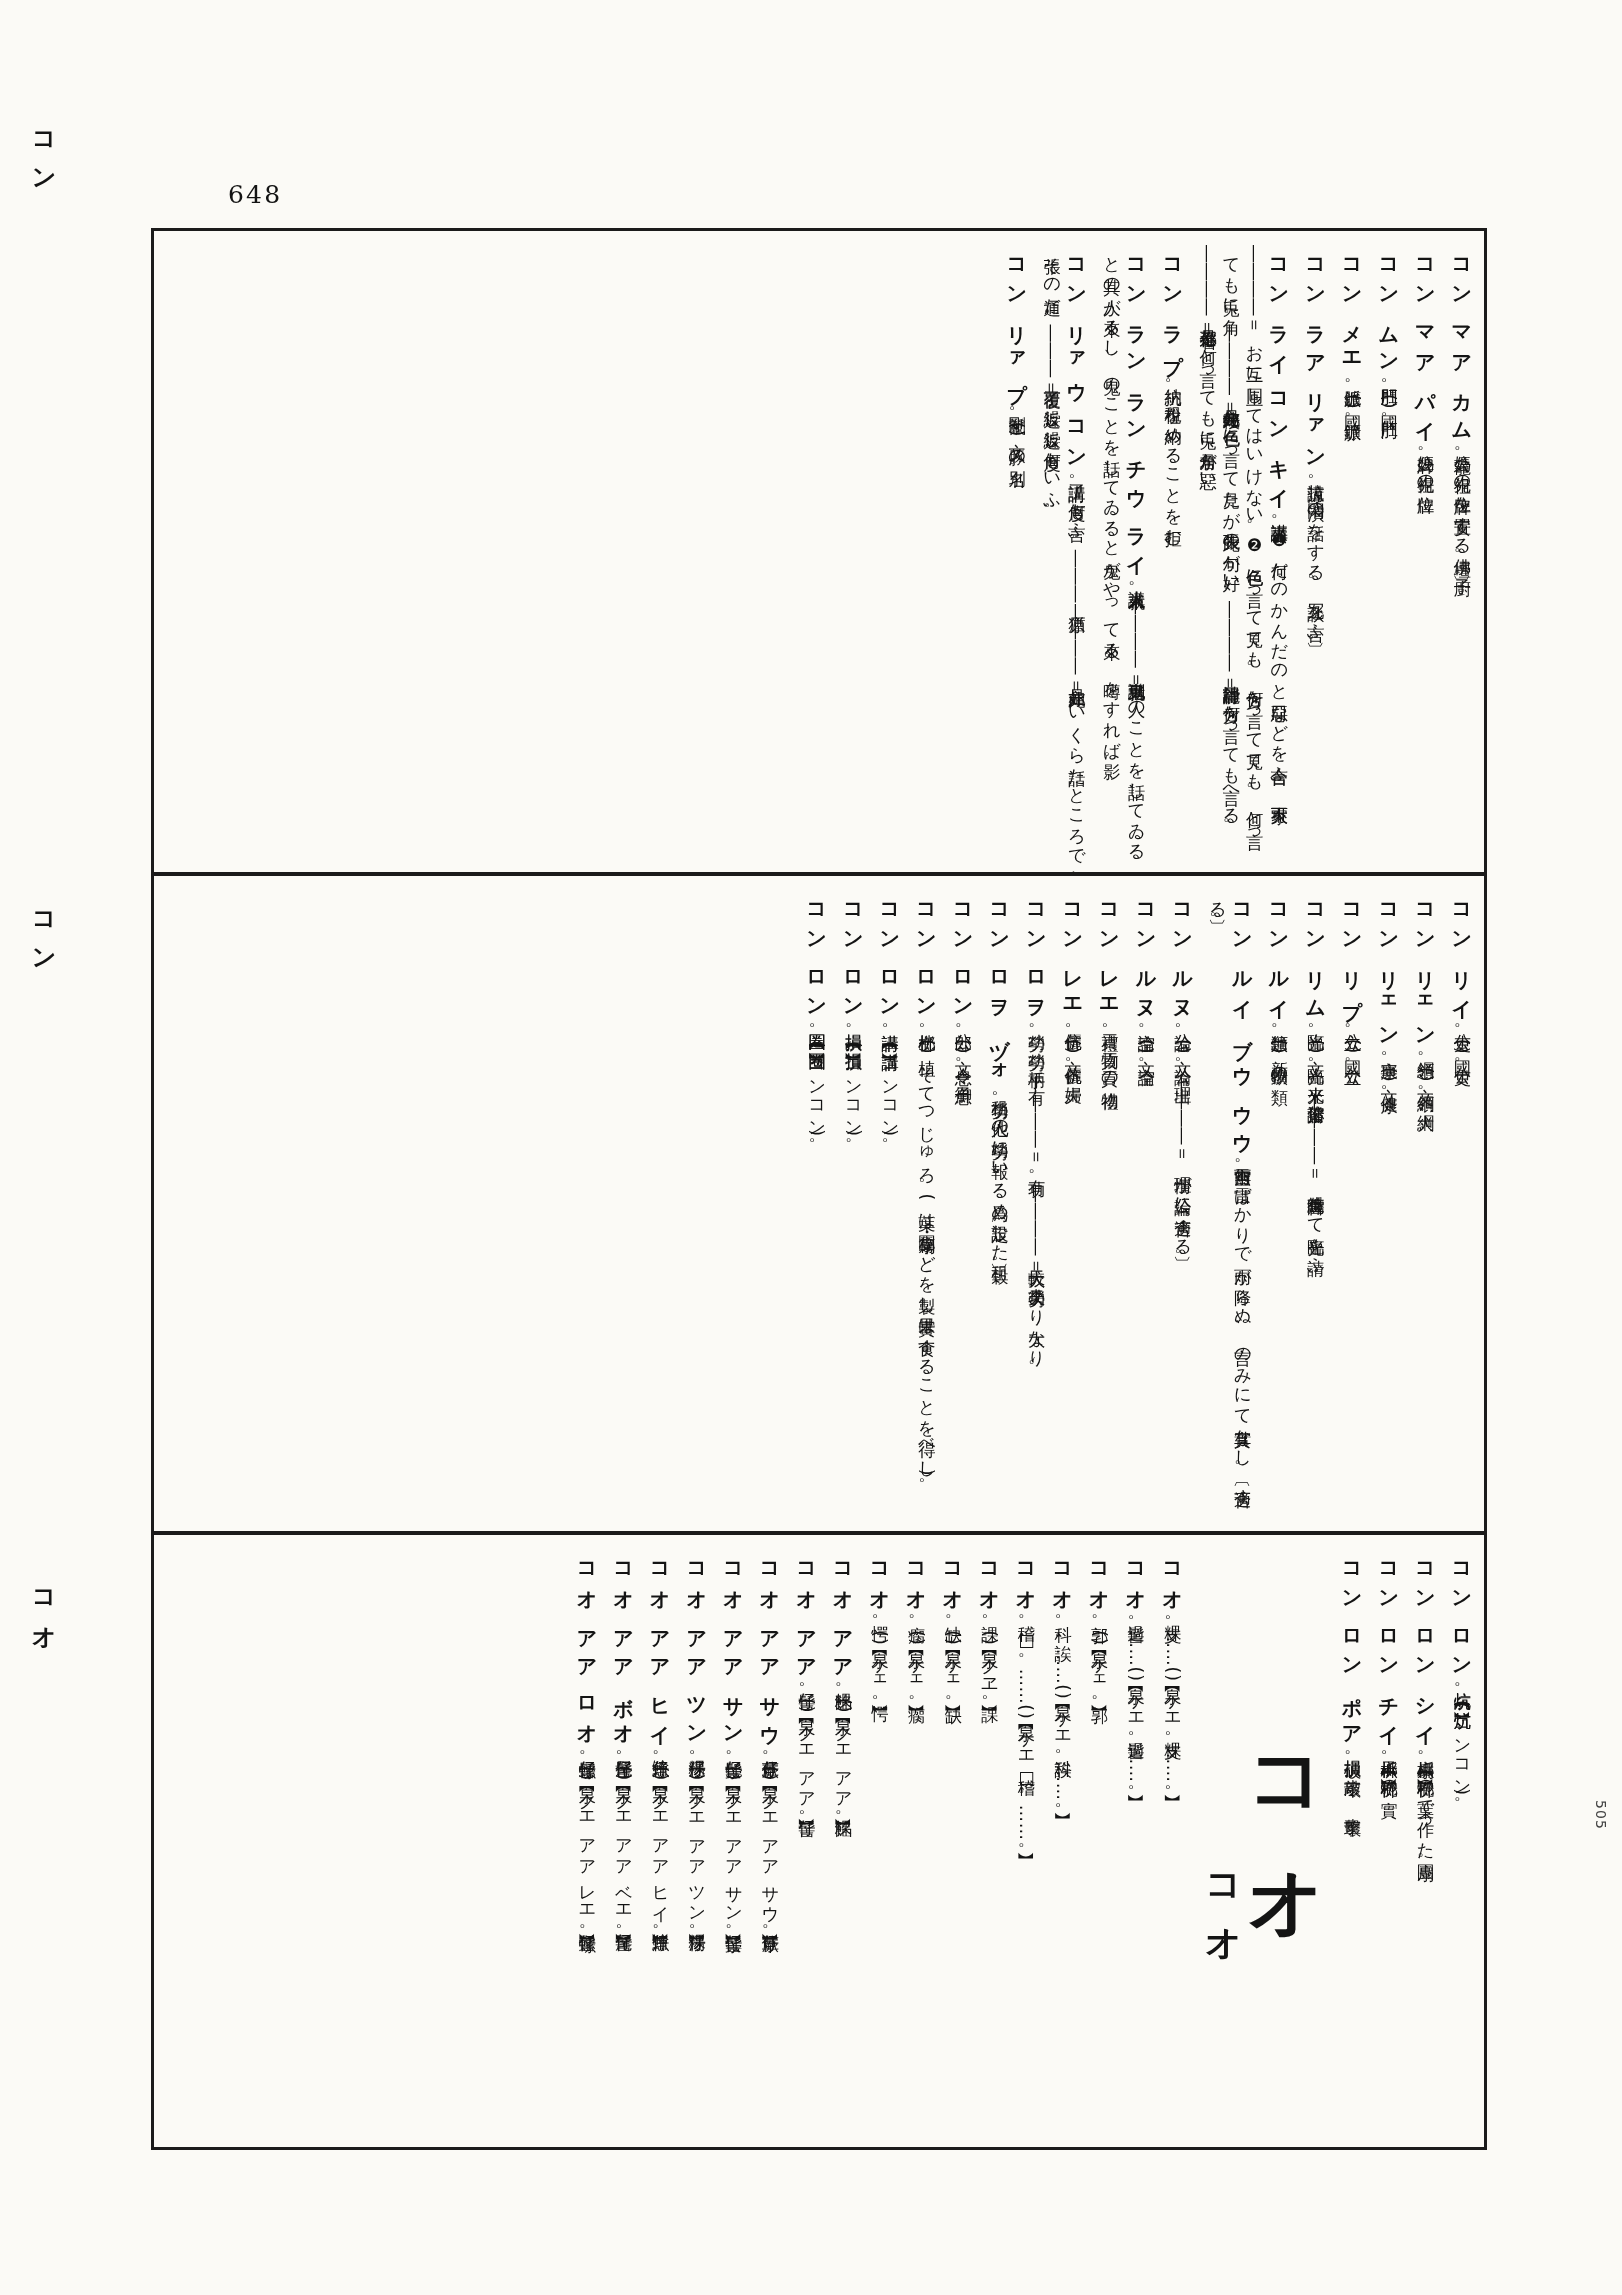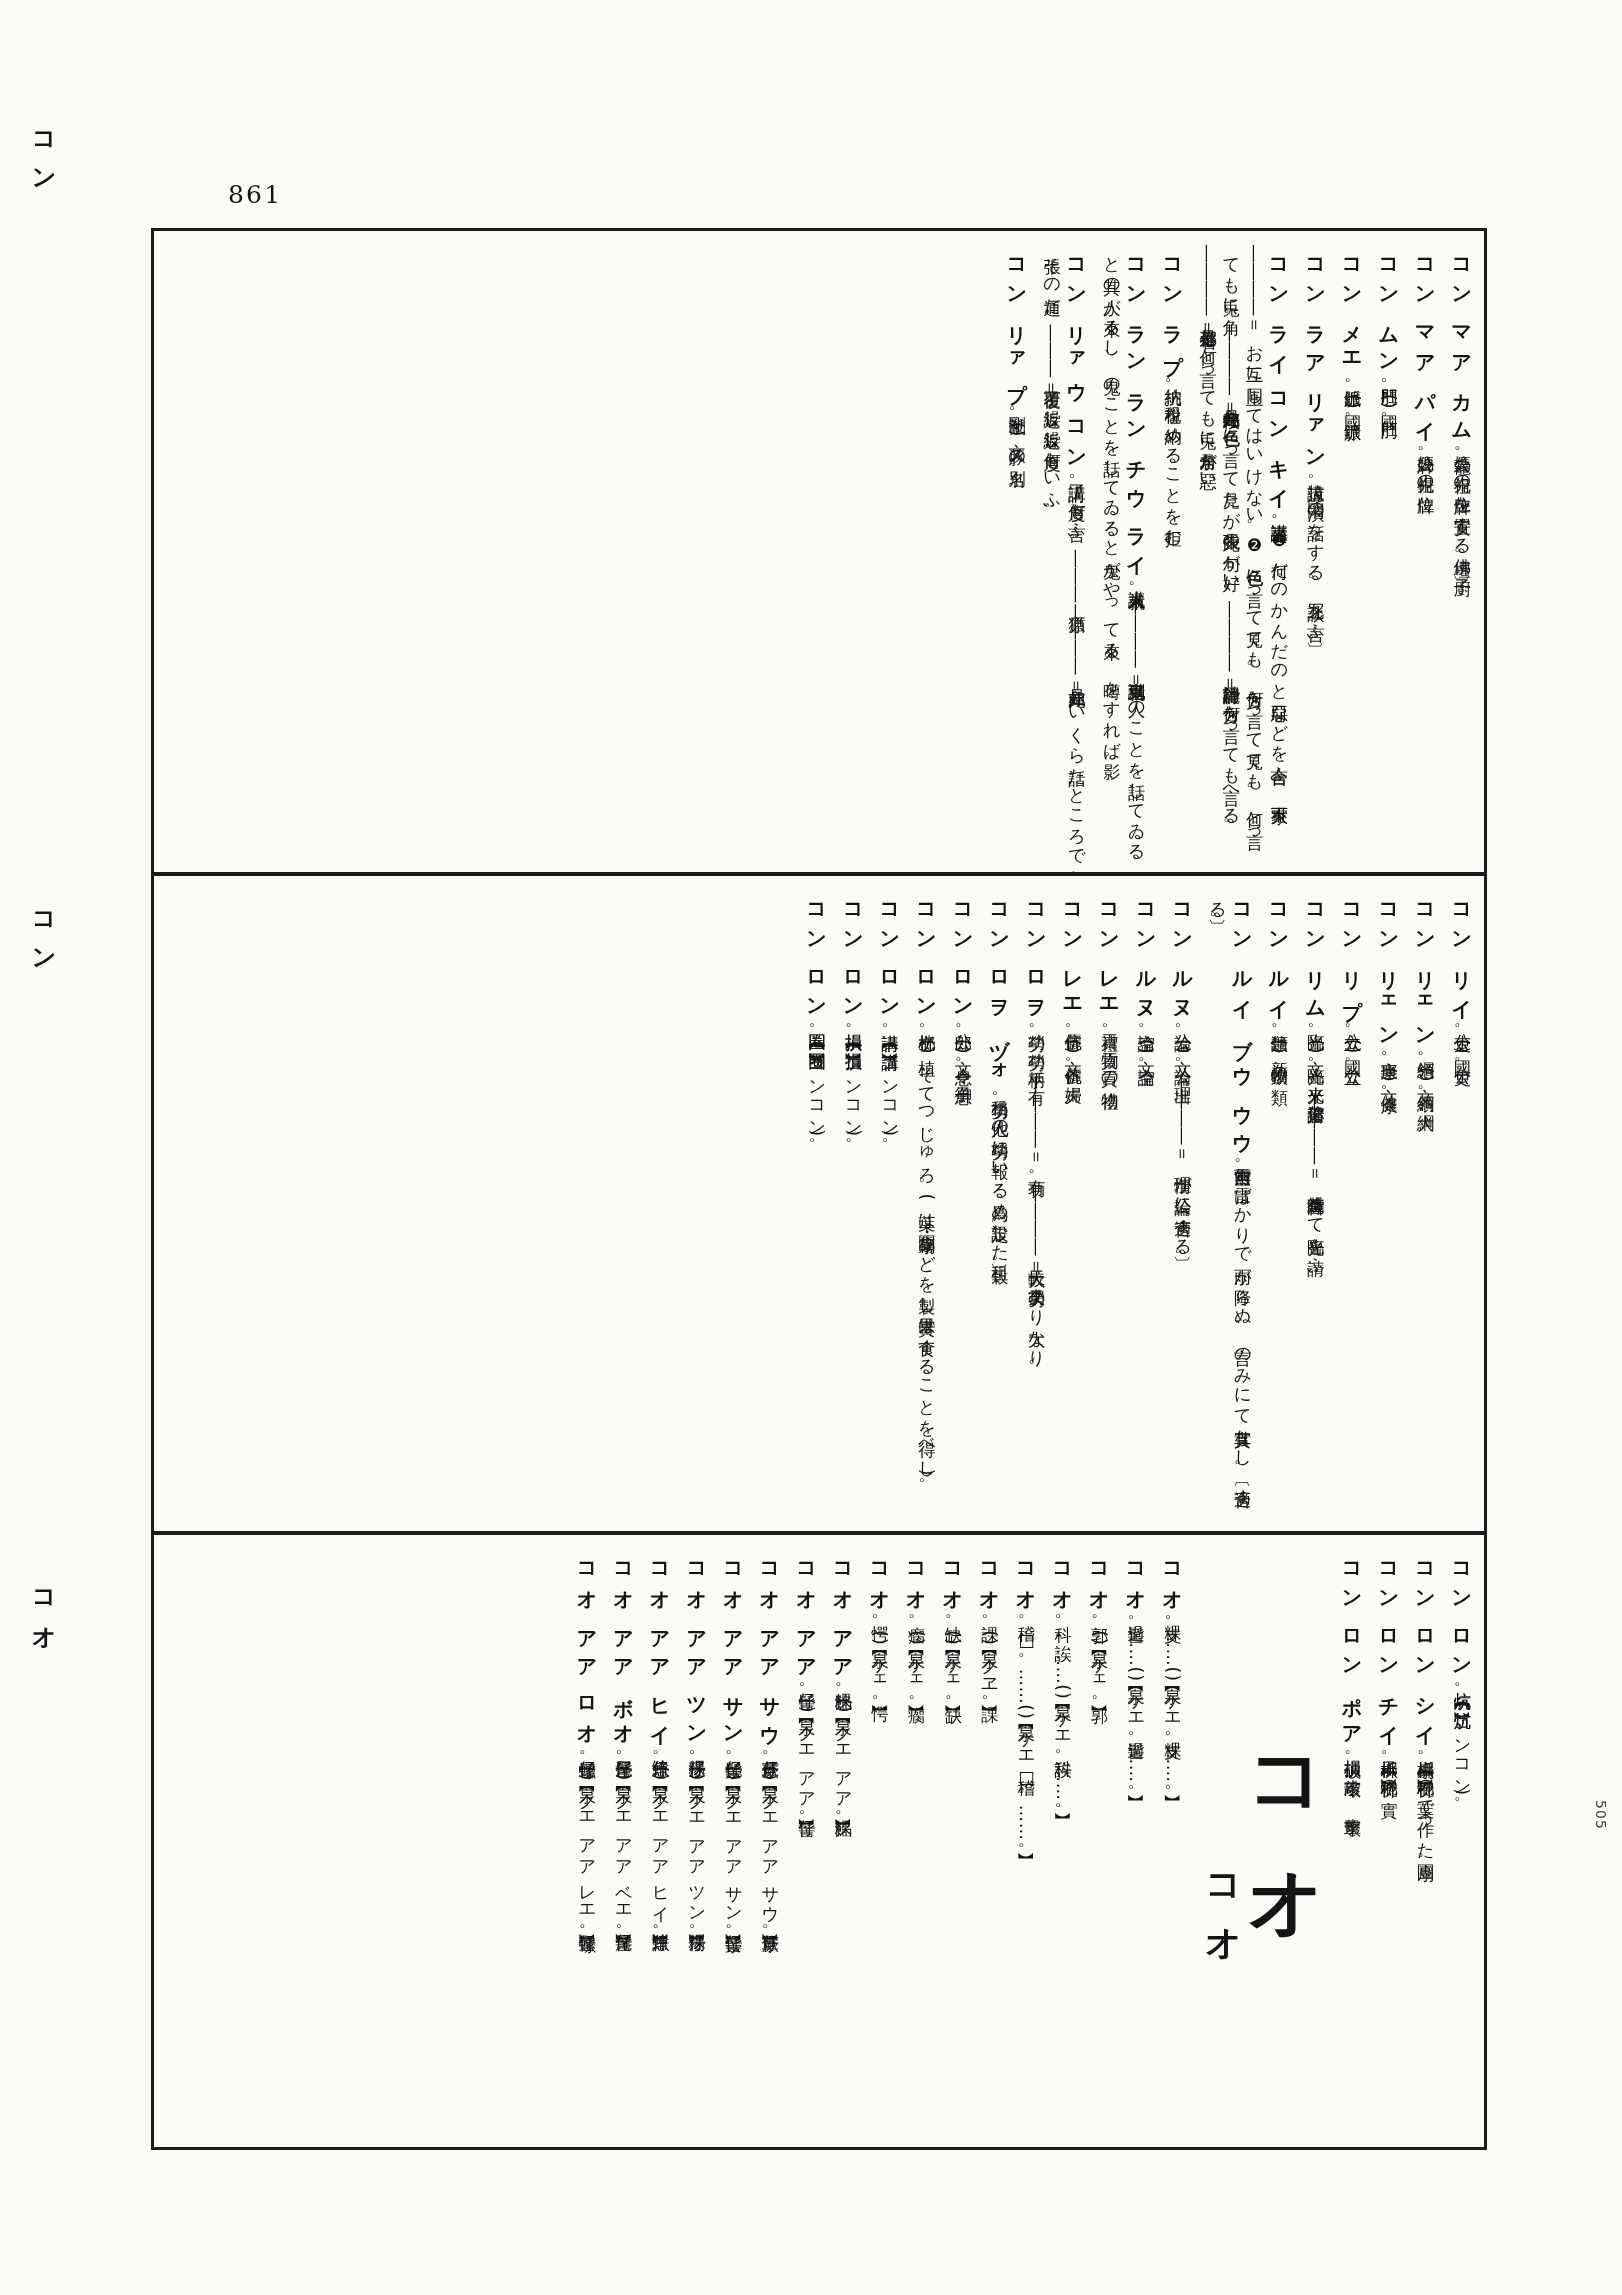--- a/index.html
+++ b/index.html
@@ -26,21 +26,21 @@
   .section-big{display:block;font-size:76px;font-weight:bold;letter-spacing:19.5px;
         padding-inline-start:163px;line-height:1.1;}
   .section-small{display:block;font-size:36px;font-weight:bold;letter-spacing:8.7px;
         padding-inline-start:304px;line-height:1.2;}
 </style>
 </head>
 <body>
 
 <div class="page">
 
-  <div class="page-number">861</div>
+  <div class="page-number">648</div>
 
   <div class="tab tab1">コン</div>
   <div class="tab tab2">コン</div>
   <div class="tab tab3">コオ</div>
 
   <div class="frame">
     <section class="band band1 band-divider">
       <div class="cols">
           <div class="entry"><span class="head">コン マア カム</span><span class="body">公媽龕。先祖の位牌を安置する佛壇。〔廚子〕。</span></div>
           <div class="entry"><span class="head">コン マア パイ</span><span class="body">公媽牌。先祖の位牌。</span></div>

